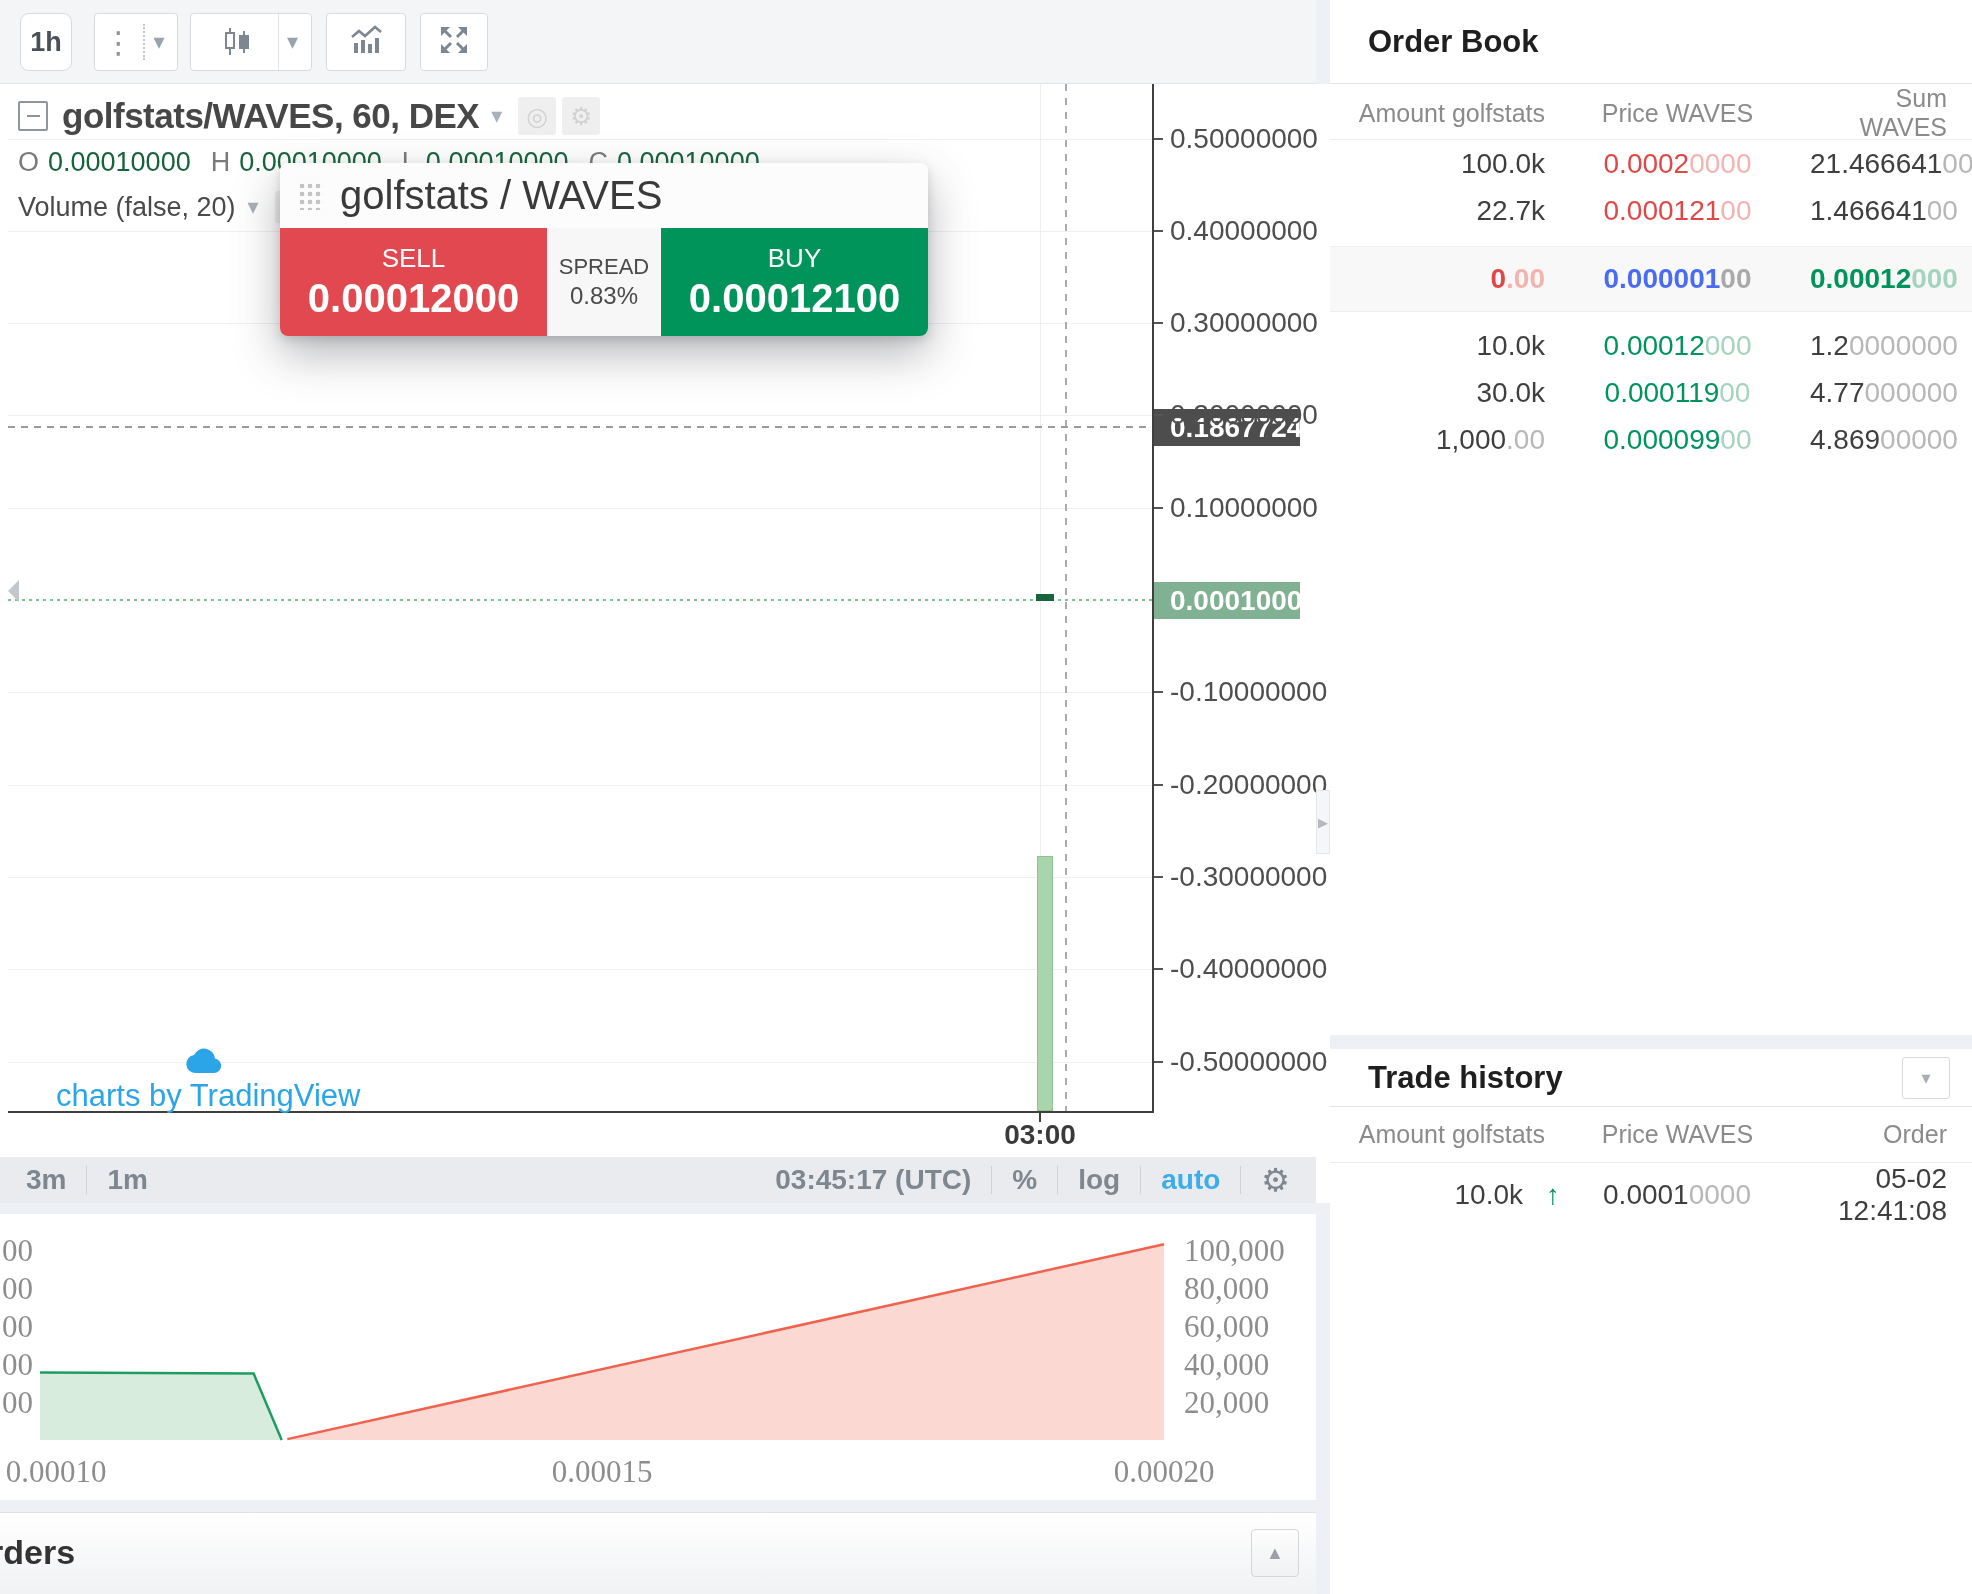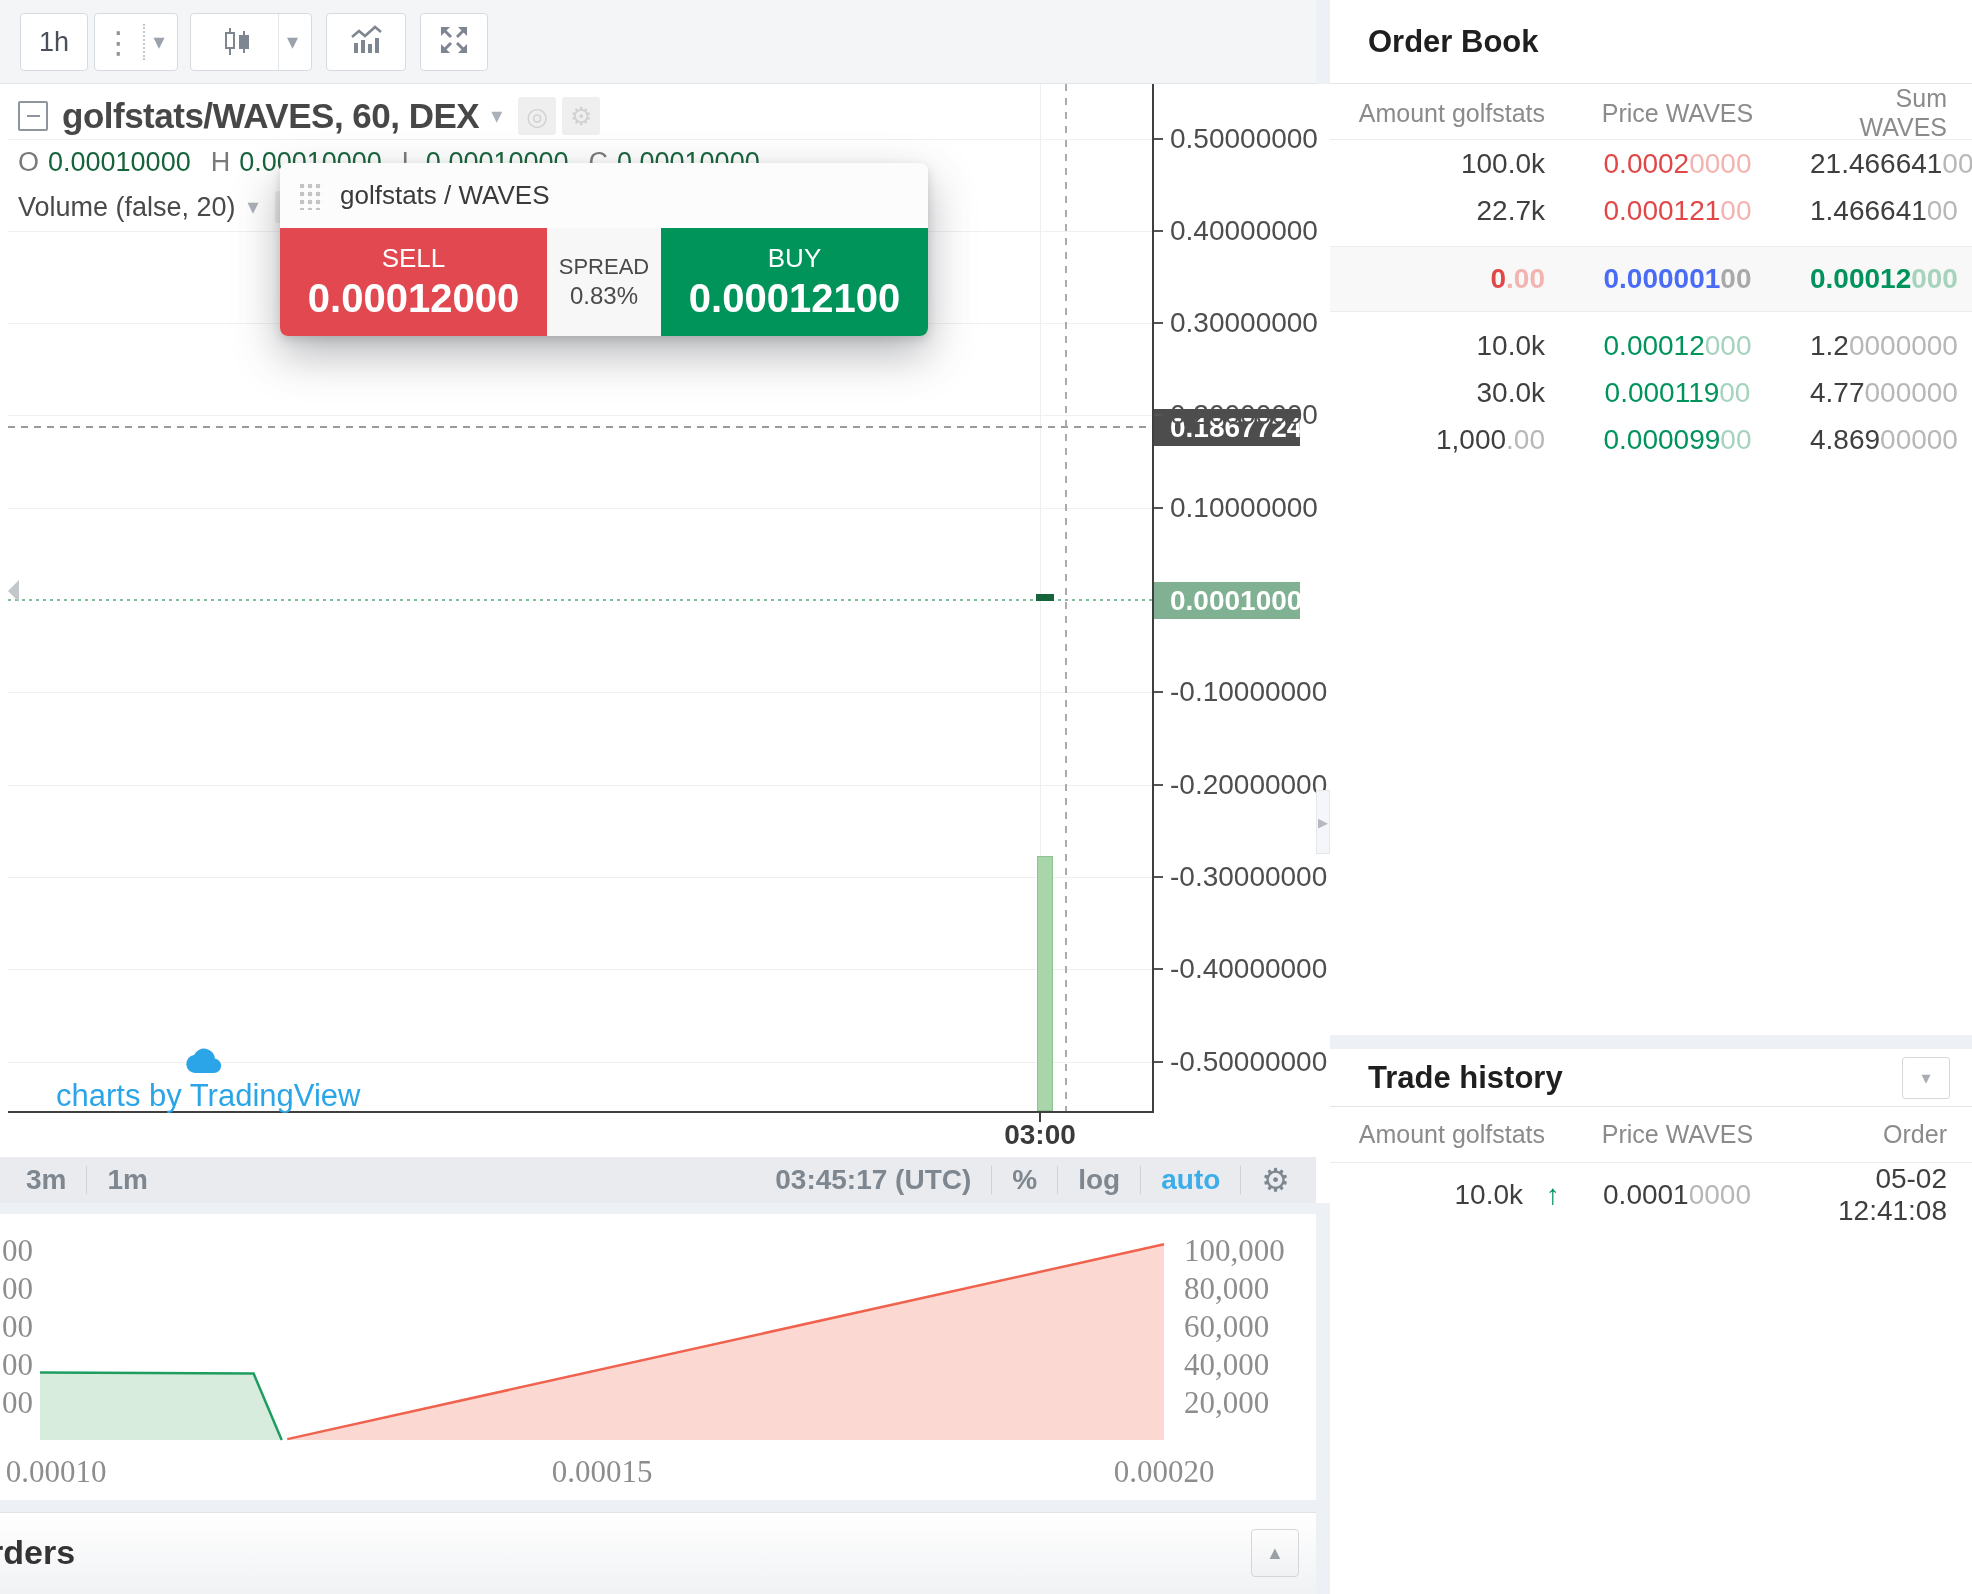--- a/index.html
+++ b/index.html
@@ -6,21 +6,21 @@
   body{width:1972px;height:1594px;position:relative;overflow:hidden;background:#edf0f4;
        font-family:"Liberation Sans","DejaVu Sans",sans-serif;}
 
   
   #left-pane{position:absolute;left:0;top:0;width:1316px;height:1594px;background:#edf0f4;}
 
   
   #top-toolbar{position:absolute;left:0;top:0;width:1316px;height:84px;background:#f4f5f7;border-bottom:1px solid #e2e4e8;box-sizing:border-box;}
   .tb-btn{position:absolute;top:13px;height:58px;background:#fff;border:1px solid #d7dadf;border-radius:4px;
           display:flex;align-items:center;justify-content:center;box-sizing:border-box;color:#49505a;cursor:pointer;}
-  .tb-interval{left:20px;width:68px;font-size:27px;font-weight:normal;}
+  .tb-interval{left:20px;width:52px;font-size:27px;font-weight:bold;border-radius:9px;}
   .tb-compare{left:94px;width:84px;}
   .tb-compare .dots{font-size:30px;color:#8b929c;padding:0 10px 0 4px;}
   .tb-compare .dotted-sep{width:0;height:36px;border-left:2px dotted #c3c8cf;}
   .tb-candles{left:190px;width:122px;padding:0;}
   .tb-candles .icon-part{width:82px;display:flex;justify-content:center;}
   .tb-candles .sep{width:1px;height:56px;background:#e2e5e9;}
   .caret{color:#9aa2ac;font-size:22px;padding:0 8px;}
   .tb-indicators{left:326px;width:80px;}
   .tb-fullscreen{left:420px;width:68px;}
 
@@ -74,21 +74,21 @@
   #cf-right{display:flex;align-items:center;margin-left:auto;}
   #cf-auto{color:#3badea;}
   #cf-gear{font-size:32px;}
 
   
   #quote-widget{position:absolute;left:280px;top:79px;width:648px;z-index:30;border-radius:8px;
      box-shadow:0 18px 45px rgba(60,64,70,.38),0 4px 10px rgba(60,64,70,.18);background:#fcfcfc;}
   #qw-header{height:65px;display:flex;align-items:center;border-radius:8px 8px 0 0;background:#fcfcfc;}
   #qw-drag{width:26px;height:28px;margin:0 16px 0 18px;
      background-image:radial-gradient(#c4c4c4 2.2px,transparent 2.6px);background-size:8px 8px;cursor:grab;}
-  #qw-title{font-size:26px;color:#3a3a3a;}
+  #qw-title{font-size:40px;color:#3a3a3a;}
   #qw-body{display:flex;height:108px;}
   .qw-cell{display:flex;flex-direction:column;align-items:center;justify-content:center;cursor:pointer;}
   #qw-sell{width:267px;background:#e2484f;color:#fff;border-radius:0 0 0 8px;}
   #qw-spread{width:114px;background:#f7f7f7;color:#4a4a4a;}
   #qw-buy{width:267px;background:#00935a;color:#fff;border-radius:0 0 8px 0;}
   .qw-label{font-size:26px;line-height:32px;}
   .qw-price{font-size:40px;font-weight:bold;line-height:48px;}
   .qw-spread-label{font-size:22px;line-height:28px;}
   .qw-spread-val{font-size:24px;line-height:30px;}
 

